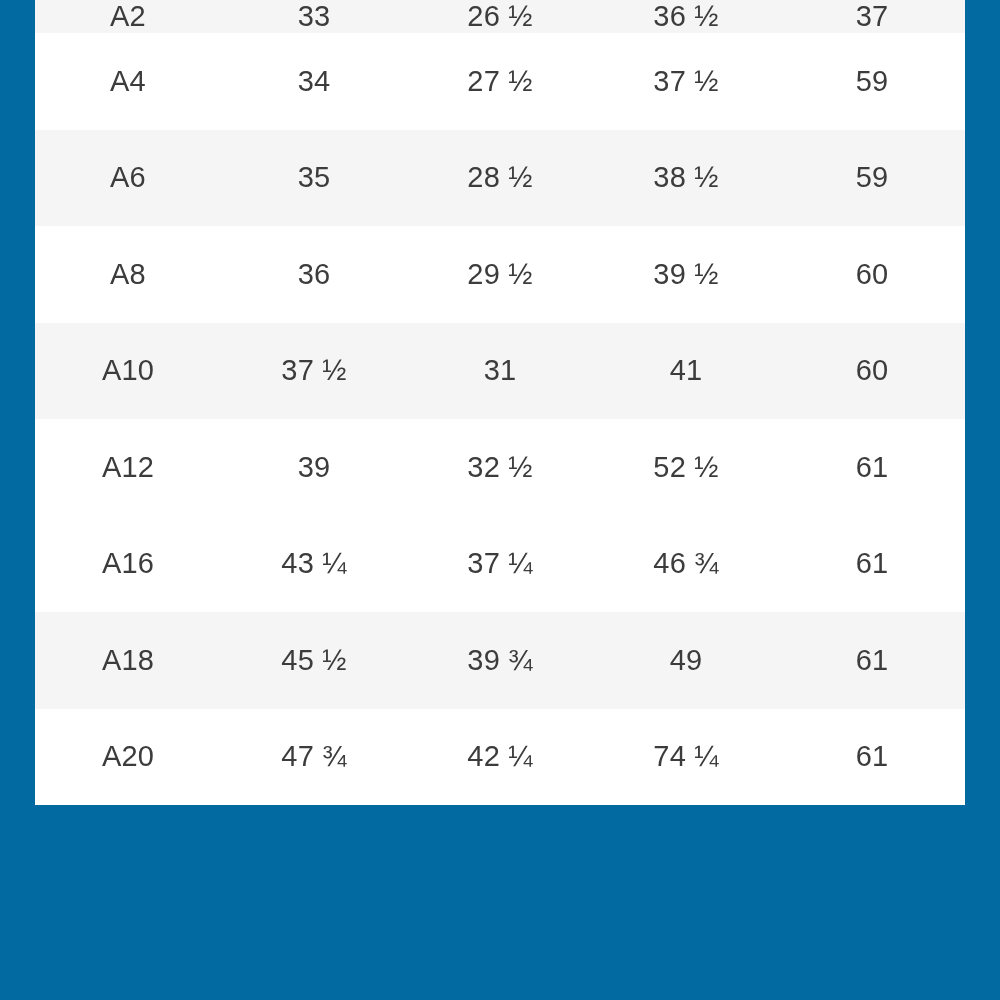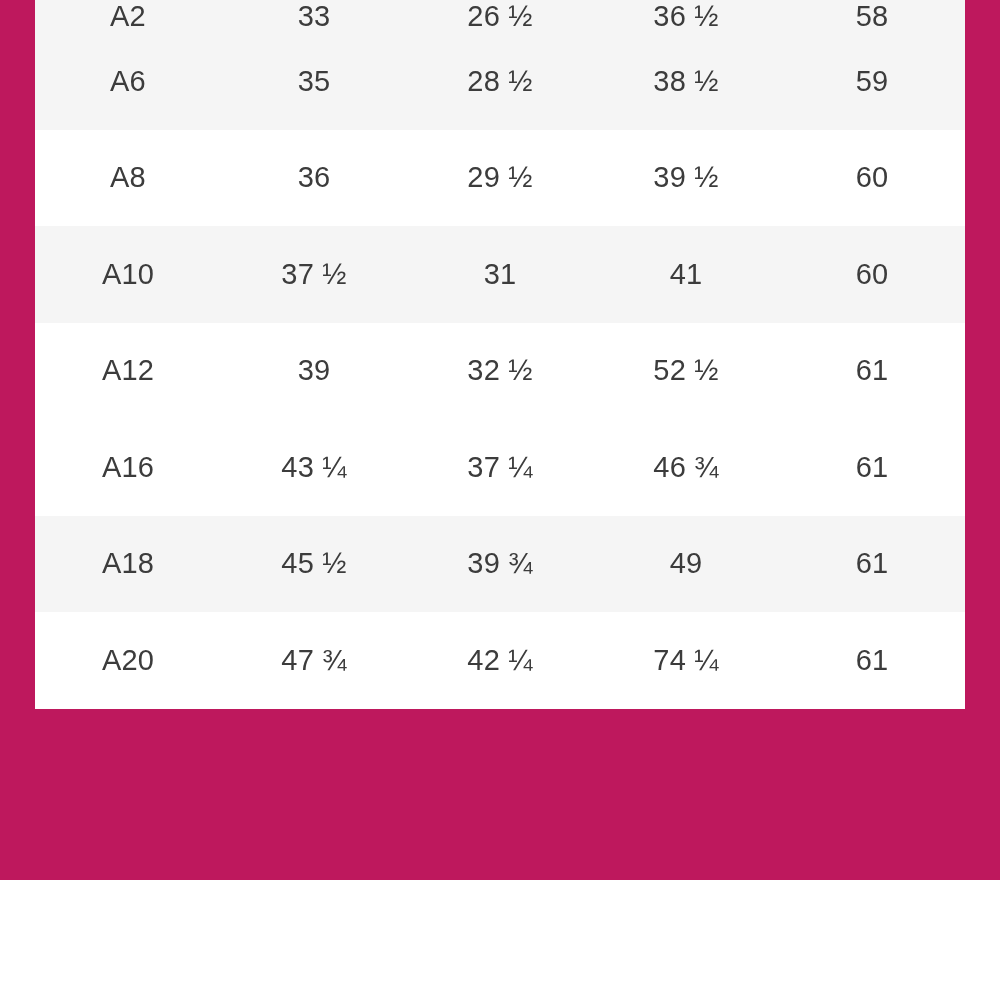--- a/index.html
+++ b/index.html
@@ -6,23 +6,23 @@
     margin: 0;
     padding: 0;
     width: 1000px;
     height: 1000px;
     background: #ffffff;
     font-family: "Liberation Sans", sans-serif;
   }
   #page {
     position: relative;
     width: 1000px;
-    height: 880px;
+    height: 1000px;
     overflow: hidden;
-    background: #be185d;
+    background: #0369a1;
   }
   .size-table {
     width: 930px;
     margin: 0 35px;
     border-collapse: collapse;
     table-layout: fixed;
   }
   .size-table tr {
     height: 96.5px;
   }
@@ -57,23 +57,30 @@
 
 <div id="page">
   <table class="size-table">
     <tbody>
 
       <tr class="striped clip-row" style="height:33px;">
         <td class="col-0">A2</td>
         <td class="col-1">33</td>
         <td class="col-2">26 ½</td>
         <td class="col-3">36 ½</td>
-        <td class="col-4">58</td>
+        <td class="col-4">37</td>
       </tr>
 
+      <tr class="plain">
+        <td class="col-0">A4</td>
+        <td class="col-1">34</td>
+        <td class="col-2">27 ½</td>
+        <td class="col-3">37 ½</td>
+        <td class="col-4">59</td>
+      </tr>
 
       <tr class="striped">
         <td class="col-0">A6</td>
         <td class="col-1">35</td>
         <td class="col-2">28 ½</td>
         <td class="col-3">38 ½</td>
         <td class="col-4">59</td>
       </tr>
 
       <tr class="plain">

